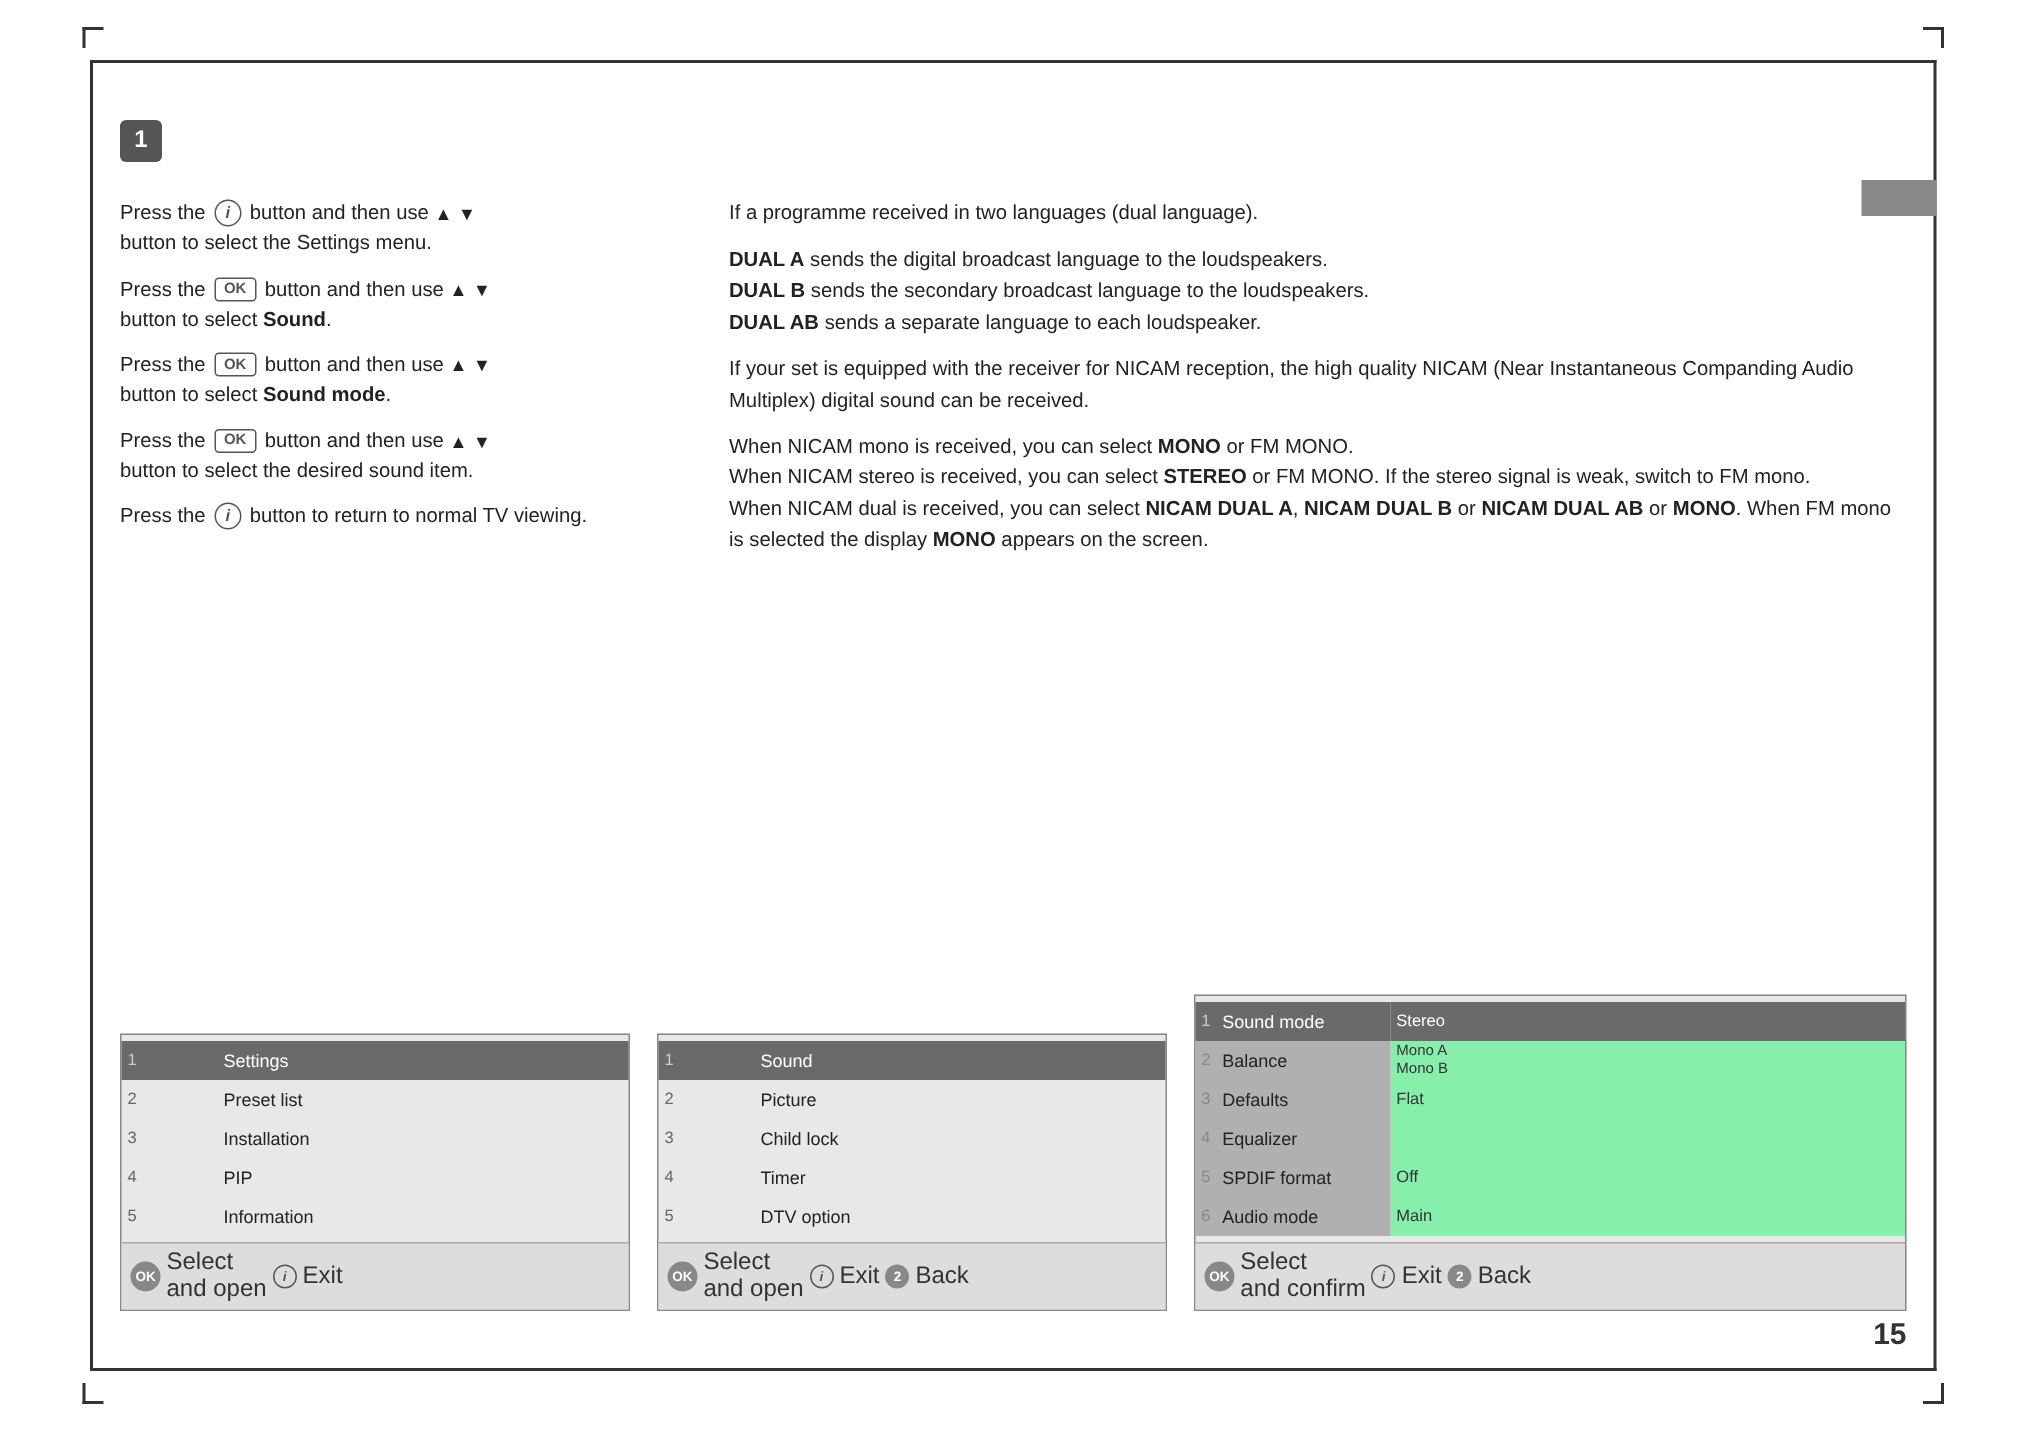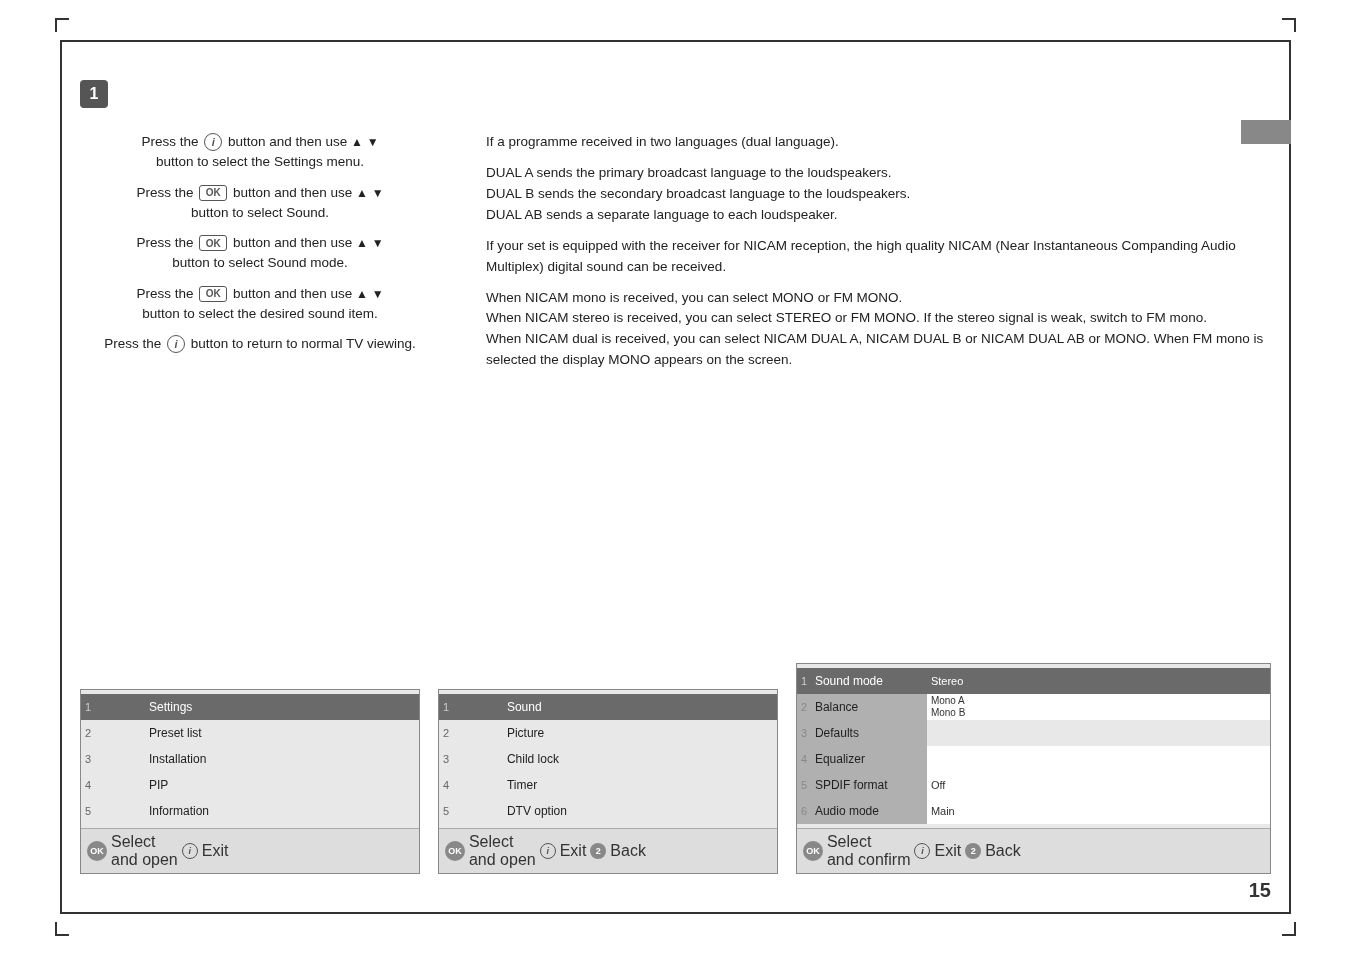--- a/index.html
+++ b/index.html
@@ -105,21 +105,20 @@
 
     
     .instruction-block {
       margin-bottom: 12px;
       line-height: 1.5;
       font-size: 13.5px;
     }
 
     .instruction-block p {
       margin-bottom: 10px;
-      text-align: center;
     }
 
     
     .info-icon {
       display: inline-flex;
       align-items: center;
       justify-content: center;
       width: 18px;
       height: 18px;
       border: 1.5px solid #555;
@@ -156,21 +155,21 @@
 
     
     .right-text {
       font-size: 13.5px;
       line-height: 1.55;
     }
     .right-text p {
       margin-bottom: 10px;
       margin-left: 16px;
     }
-    .bold { font-weight: normal; }
+    .bold { font-weight: bold; }
 
     
     .screens-area {
       position: absolute;
       bottom: 20px;
       left: 0;
       right: 0;
       display: flex;
       gap: 18px;
       align-items: flex-end;
@@ -292,21 +291,21 @@
       color: #fff;
     }
 
     .screen-row-split .row-num-s {
       width: 14px;
       font-size: 11px;
       color: #888;
     }
 
     .screen-row-split .right-part {
-      background: #ffffff;
+      background: #86efac;
       display: flex;
       align-items: center;
       padding: 0 4px;
       flex: 1;
       font-size: 11px;
       color: #333;
     }
 
     .screen-row-split .right-part.highlight {
       background: #6a6a6a;
@@ -359,21 +358,21 @@
         <p>
           Press the <span class="info-icon">i</span> button to return to normal TV viewing.
         </p>
       </div>
     </div>
 
     <div class="col-right">
       <div class="right-text">
         <p>If a programme received in two languages (dual language).</p>
         <p>
-          <span class="bold">DUAL A</span><span> sends the primary broadcast language to the loudspeakers.</span><br>
+          <span class="bold">DUAL A</span><span> sends the digital broadcast language to the loudspeakers.</span><br>
           <span class="bold">DUAL B</span><span> sends the secondary broadcast language to the loudspeakers.</span><br>
           <span class="bold">DUAL AB</span><span> sends a separate language to each loudspeaker.</span>
         </p>
         <p>If your set is equipped with the receiver for NICAM reception, the high quality NICAM (Near Instantaneous Companding Audio Multiplex) digital sound can be received.</p>
         <p>
           <span>When NICAM mono is received, you can select </span><span class="bold">MONO</span><span> or FM MONO.</span><br>
           <span>When NICAM stereo is received, you can select </span><span class="bold">STEREO</span><span> or FM MONO. If the stereo signal is weak, switch to FM mono.</span><br>
           <span>When NICAM dual is received, you can select </span><span class="bold">NICAM DUAL A</span><span>, </span><span class="bold">NICAM DUAL B</span><span> or </span><span class="bold">NICAM DUAL AB</span><span> or </span><span class="bold">MONO</span><span>. When FM mono is selected the display </span><span class="bold">MONO</span><span> appears on the screen.</span>
         </p>
       </div>
@@ -467,20 +466,21 @@
             <div>Mono A</div>
             <div>Mono B</div>
           </div>
         </div>
 
         <div class="screen-row-split">
           <div class="left-part">
             <span class="row-num-s">3</span>
             <span>Defaults</span>
           </div>
+          <div class="right-part">Flat</div>
         </div>
 
         <div class="screen-row-split">
           <div class="left-part">
             <span class="row-num-s">4</span>
             <span>Equalizer</span>
           </div>
           <div class="right-part"></div>
         </div>
 

